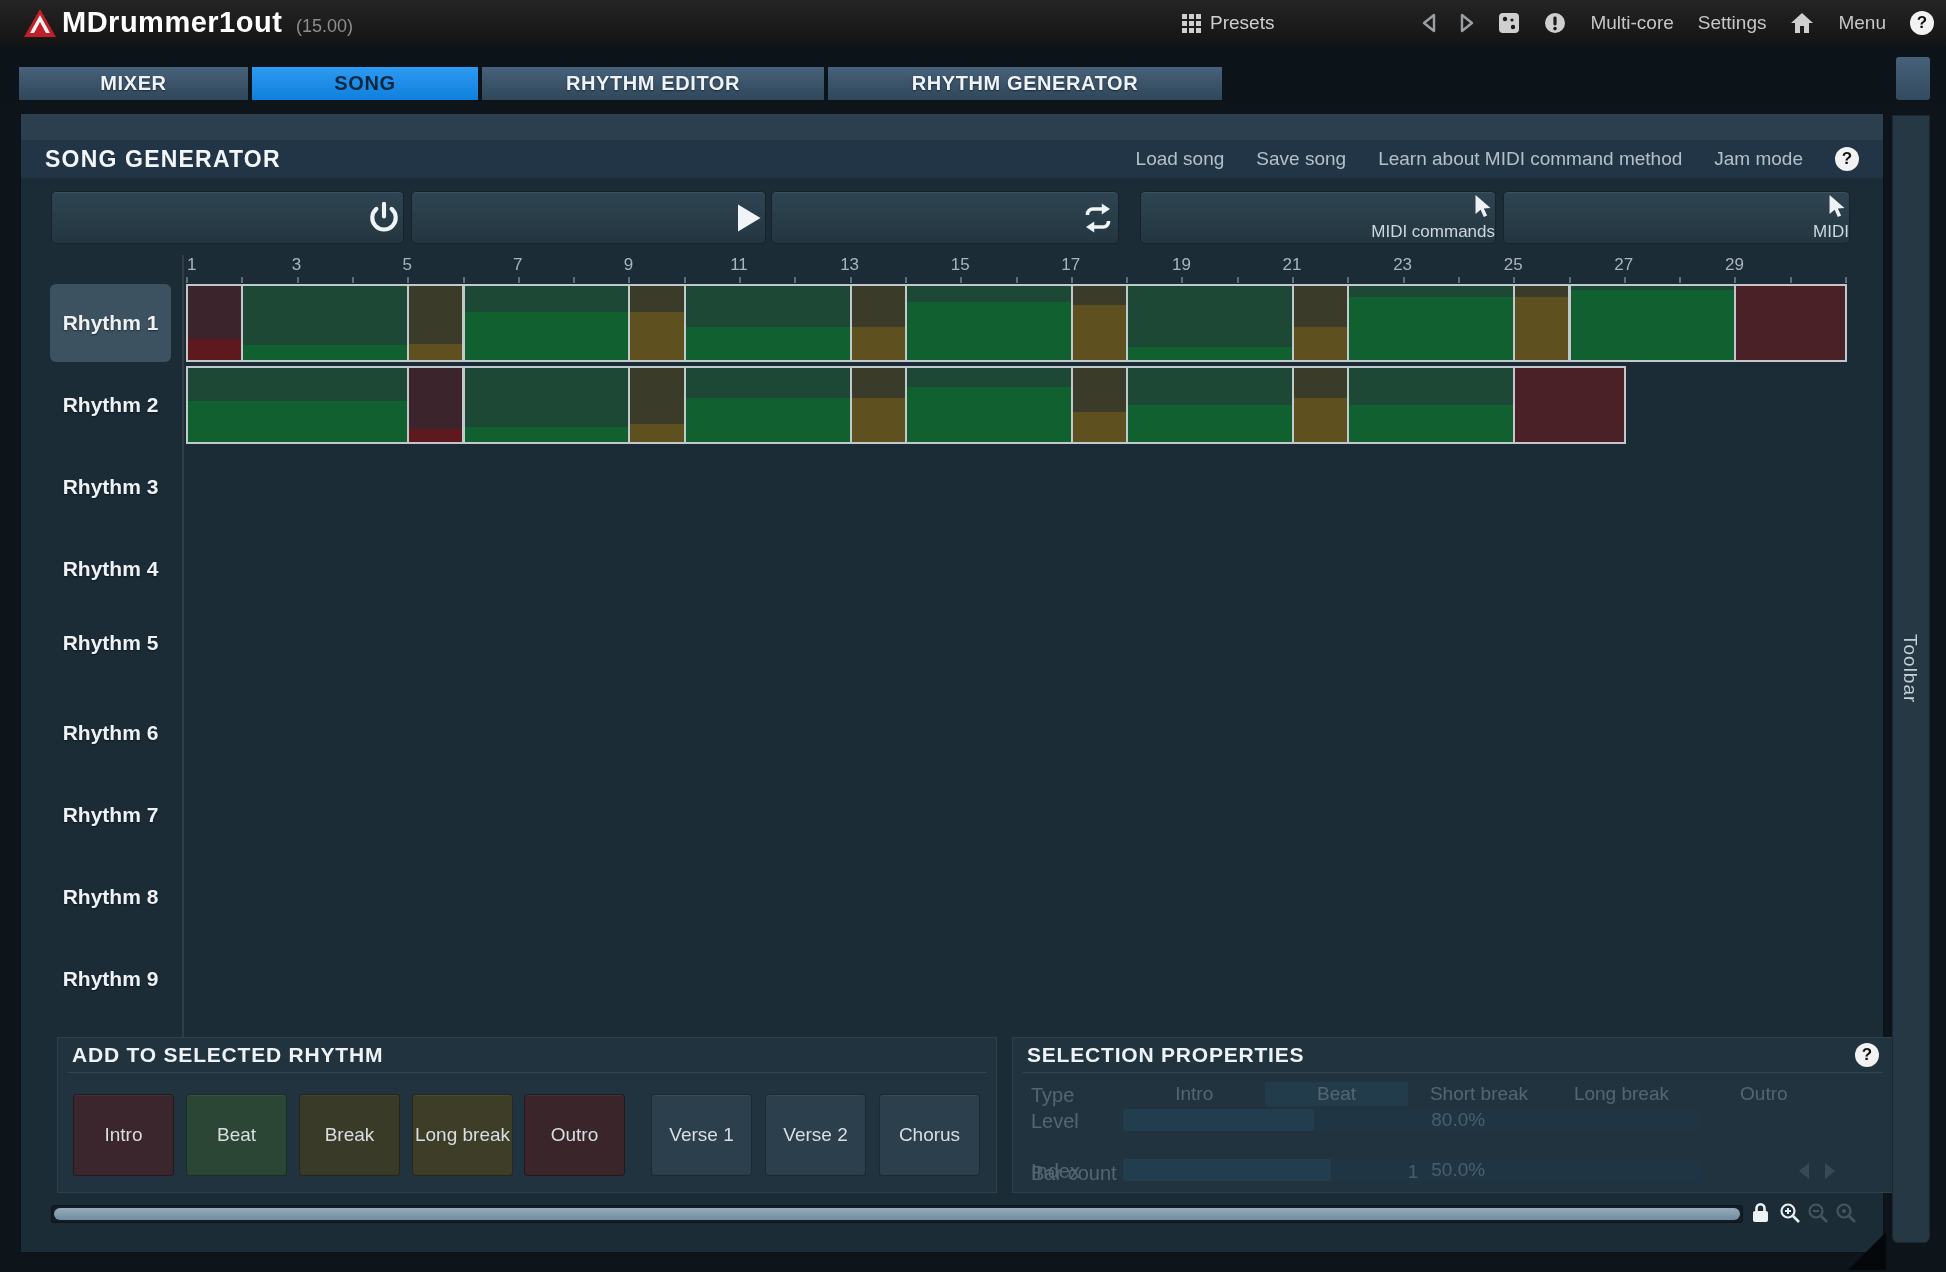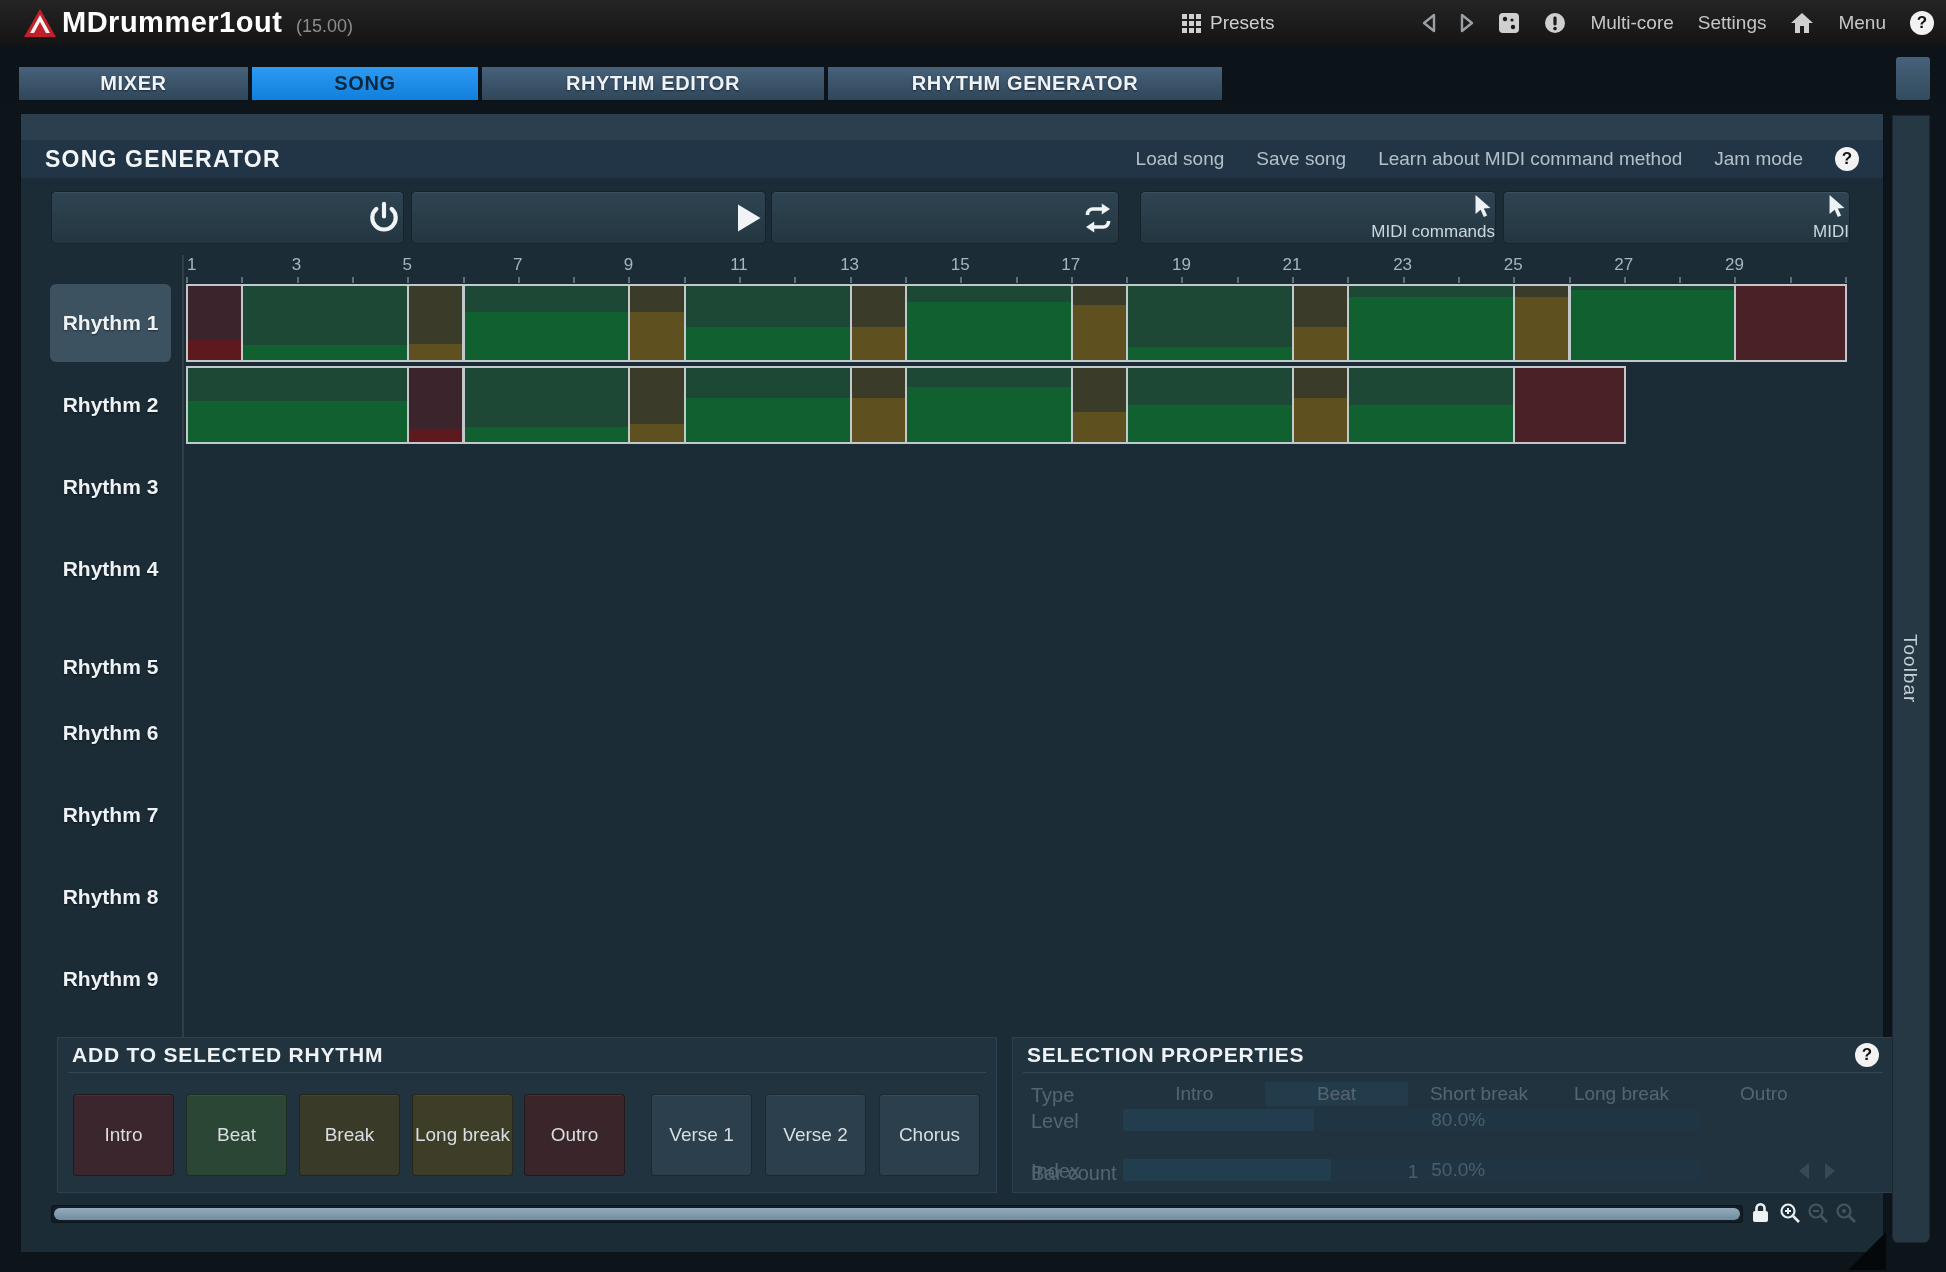--- a/index.html
+++ b/index.html
@@ -331,21 +331,21 @@
       </div>
       <div class="seg" style="left: 1271px; top: 82px; width: 57.3px; height: 78px; background: rgb(59, 59, 42);">
         <div class="fill" style="height: 60%; background: rgb(94, 81, 31);"></div>
       </div>
       <div class="seg" style="left: 1326.3px; top: 82px; width: 167.9px; height: 78px; background: rgb(29, 72, 54);">
         <div class="fill" style="height: 50%; background: rgb(17, 96, 48);"></div>
       </div>
       <div class="seg" style="left: 1492.2px; top: 82px; width: 112.6px; height: 78px; background: rgb(74, 33, 39);"></div>
       <div class="tr-label" style="top: 164px;">Rhythm 3</div>
       <div class="tr-label" style="top: 246px;">Rhythm 4</div>
-      <div class="tr-label" style="top: 344px;">Rhythm 5</div>
+      <div class="tr-label" style="top: 320px;">Rhythm 5</div>
       <div class="tr-label" style="top: 410px;">Rhythm 6</div>
       <div class="tr-label" style="top: 492px;">Rhythm 7</div>
       <div class="tr-label" style="top: 574px;">Rhythm 8</div>
       <div class="tr-label" style="top: 656px;">Rhythm 9</div>
     </div>
 
   <section class="subpanel" style="left:36px; width:940px;">
     <div class="sub-head">
         <span class="sub-title">ADD TO SELECTED RHYTHM</span>
       </div>

